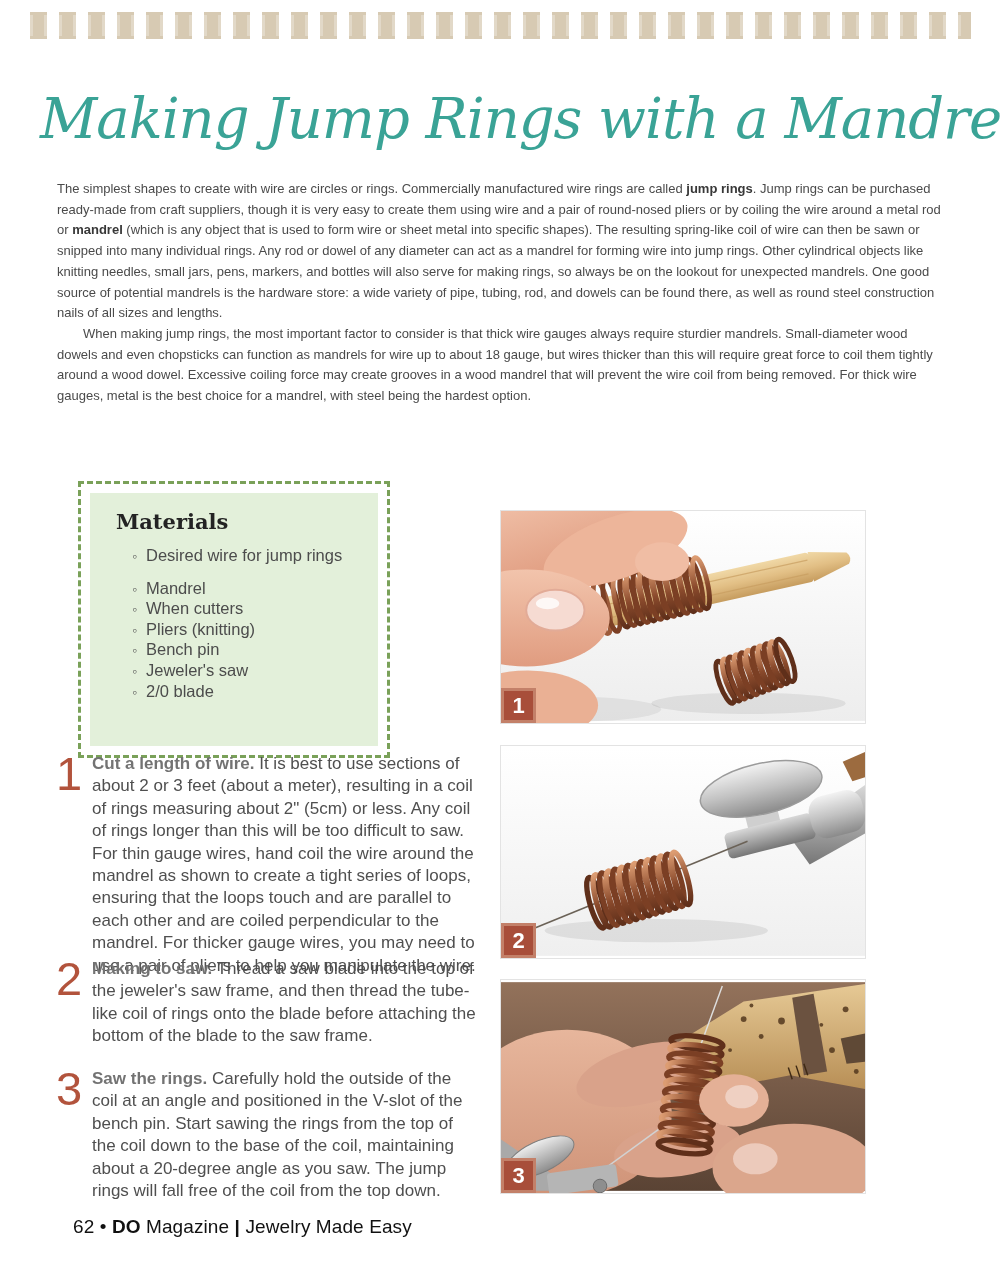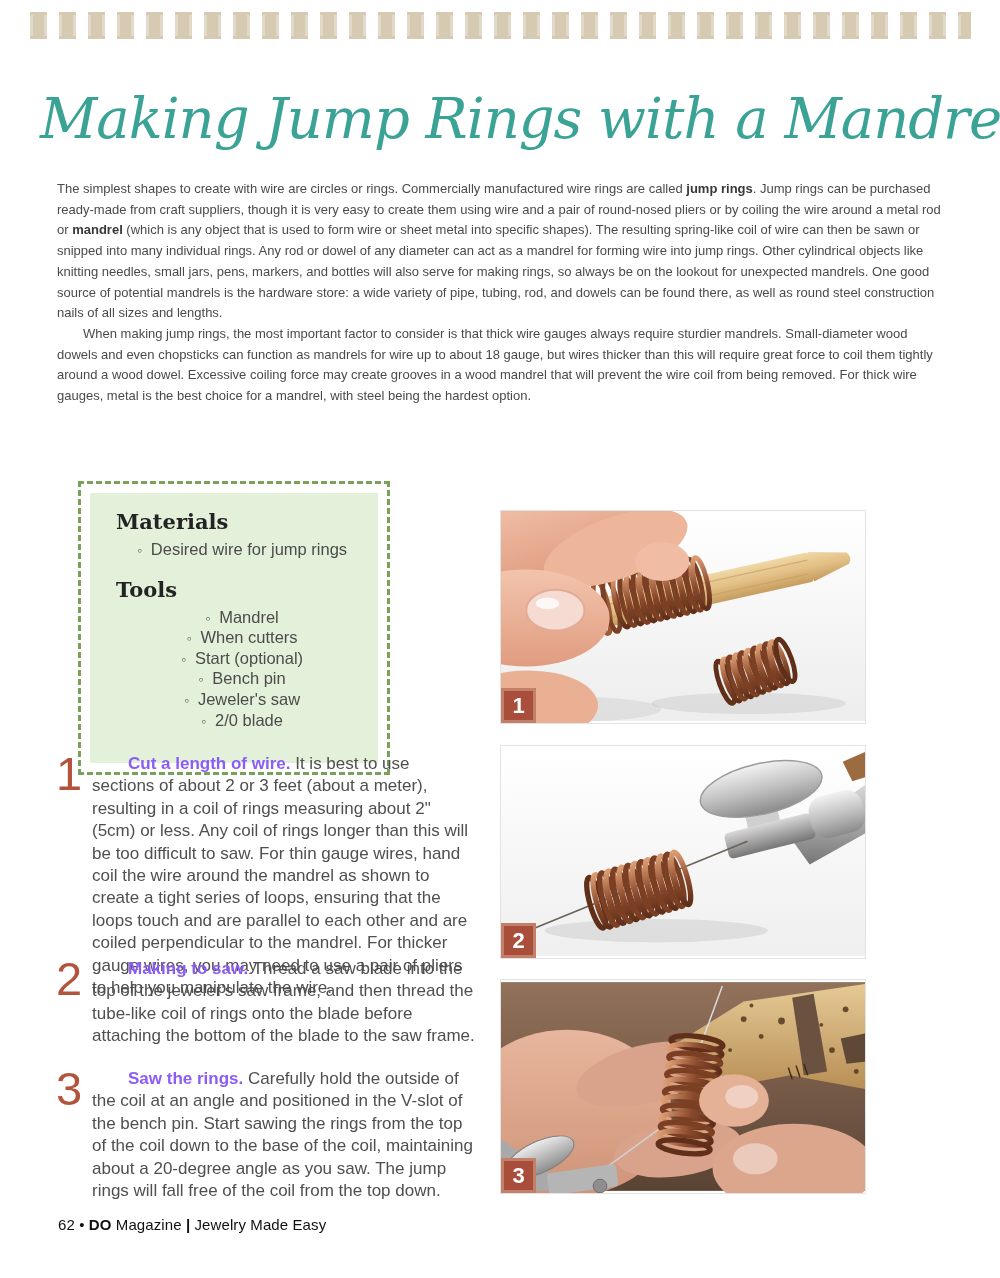--- a/index.html
+++ b/index.html
@@ -38,51 +38,51 @@
   .mat-box {
     position:absolute; left:78px; top:481px; width:306px;
     border:3px dashed #7aa159;
   }
   .mat-inner { margin:9px; background:#e3f0da; padding:16px 14px 32px 26px; }
   .mat-inner h3 {
     font-family:"DejaVu Serif", serif; font-weight:600; font-size:21px;
     color:#232323; margin:0 0 6px 0; letter-spacing:0;
   }
   .mat-inner h3.tools { margin-top:16px; }
-  .mat-list { list-style:none; margin:0; padding:0;text-align:center; }
+  .mat-list { list-style:none; margin:12px; padding:0; }
   .mat-list li {
     font-size:16.5px; line-height:19.6px; color:#4c4c4c; padding-left:4px;
   }
   .mat-list .blt { color:#5a5a5a; margin-right:9px; font-size:14px; }
 
   
   .step { position:absolute; left:56px; width:424px; display:flex; }
   .step-number {
     width:30px; flex:0 0 30px; color:#b2533c; font-size:47px; line-height:0.9;
     font-family:"Liberation Sans", sans-serif; font-weight:400;
   }
   .step-body { font-size:17px; line-height:22.4px; color:#4f4f4f; margin:0 0 0 6px; width:384px; }
-  .step-body b { color:#8b5cf6;margin-left:36px; }
+  .step-body b { color:#737373; }
 
   
   .photo {
     position:absolute; left:500px; width:366px; height:214px;
     border:1px solid #e3e3e3; box-sizing:border-box; background:#fff;
   }
   .photo svg { display:block; width:100%; height:100%; }
   .badge {
     position:absolute; left:0; bottom:0; width:35px; height:35px;
     background:#a84e3a; box-shadow:inset 0 0 0 3px #c38069;
     display:flex; align-items:center; justify-content:center;
     color:#ffffff; font-weight:bold; font-size:22px;
   }
 
   
   .footer {
-    position:absolute; left:58px; top:1216px; font-size:15px; color:#111111;
+    position:absolute; left:73px; top:1216px; font-size:19px; color:#111111;
     letter-spacing:0.1px;
   }
   .footer .b { font-weight:bold; }
 </style>
 </head>
 <body>
 
 <div class="page">
 
   <div class="checker"></div>
@@ -94,25 +94,24 @@
     <p class="p1"><span>The simplest shapes to create with wire are circles or rings. Commercially manufactured wire rings are called </span><b>jump rings</b><span>. Jump rings can be purchased ready-made from craft suppliers, though it is very easy to create them using wire and a pair of round-nosed pliers or by coiling the wire around a metal rod or </span><b>mandrel</b><span> (which is any object that is used to form wire or sheet metal into specific shapes). The resulting spring-like coil of wire can then be sawn or snipped into many individual rings. Any rod or dowel of any diameter can act as a mandrel for forming wire into jump rings. Other cylindrical objects like knitting needles, small jars, pens, markers, and bottles will also serve for making rings, so always be on the lookout for unexpected mandrels. One good source of potential mandrels is the hardware store: a wide variety of pipe, tubing, rod, and dowels can be found there, as well as round steel construction nails of all sizes and lengths.</span></p>
     <p class="p2">When making jump rings, the most important factor to consider is that thick wire gauges always require sturdier mandrels. Small-diameter wood dowels and even chopsticks can function as mandrels for wire up to about 18 gauge, but wires thicker than this will require great force to coil them tightly around a wood dowel. Excessive coiling force may create grooves in a wood mandrel that will prevent the wire coil from being removed. For thick wire gauges, metal is the best choice for a mandrel, with steel being the hardest option.</p>
   </div>
 
   <div class="mat-box">
     <div class="mat-inner">
       <h3>Materials</h3>
       <ul class="mat-list">
         <li><span class="blt">◦</span><span>Desired wire for jump rings</span></li>
       </ul>
-      <h3 class="tools">Tools</h3>
       <ul class="mat-list">
         <li><span class="blt">◦</span><span>Mandrel</span></li>
         <li><span class="blt">◦</span><span>When cutters</span></li>
-        <li><span class="blt">◦</span><span>Start (optional)</span></li>
+        <li><span class="blt">◦</span><span>Pliers (knitting)</span></li>
         <li><span class="blt">◦</span><span>Bench pin</span></li>
         <li><span class="blt">◦</span><span>Jeweler's saw</span></li>
         <li><span class="blt">◦</span><span>2/0 blade</span></li>
       </ul>
     </div>
   </div>
 
   <div class="step" style="top:753px;">
     <div class="step-number">1</div>
     <p class="step-body"><b>Cut a length of wire.</b> <span>It is best to use sections of about 2 or 3 feet (about a meter), resulting in a coil of rings measuring about 2" (5cm) or less. Any coil of rings longer than this will be too difficult to saw. For thin gauge wires, hand coil the wire around the mandrel as shown to create a tight series of loops, ensuring that the loops touch and are parallel to each other and are coiled perpendicular to the mandrel. For thicker gauge wires, you may need to use a pair of pliers to help you manipulate the wire.</span></p>

